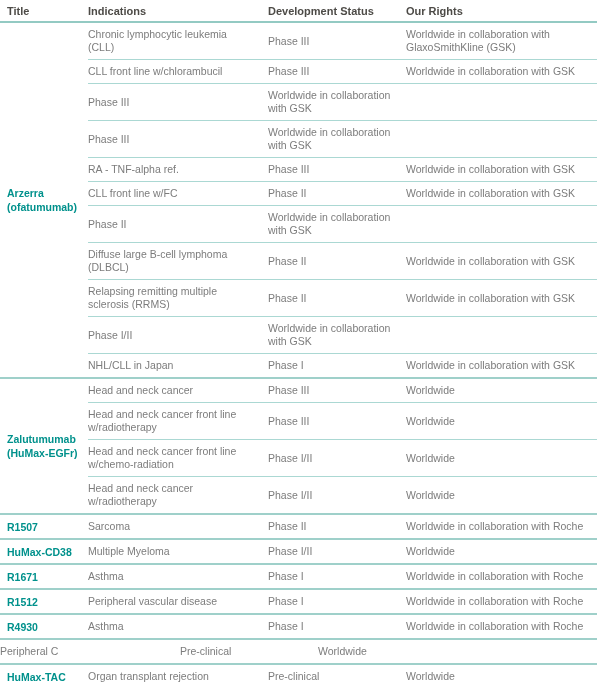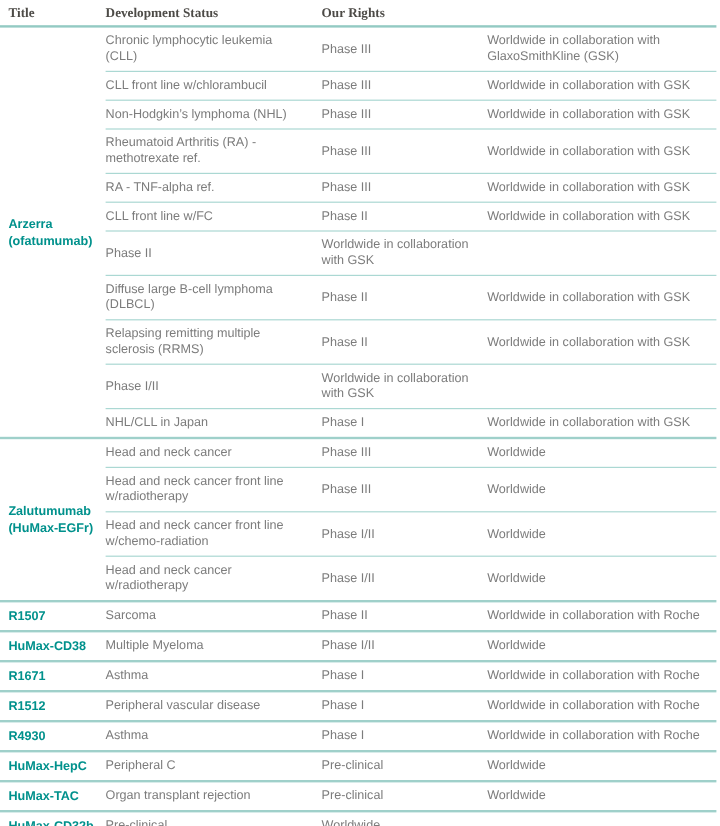--- a/index.html
+++ b/index.html
@@ -22,21 +22,21 @@
   .header-row {
     display: grid;
     grid-template-columns: 88px 180px 138px 1fr;
     padding: 4px 0 3px 0;
     border-bottom: 2px solid #93cac3;
     font-weight: bold;
     font-size: 11px;
     color: #4d4b47;
     line-height: 14px;
   }
-  .header-cell { padding-right: 16px; font-family: Liberation Serif, serif; }
+  .header-cell { padding-right: 16px; }
   .header-cell.first { padding-left: 7px; }
 
   
   .group {
     display: flex;
     border-bottom: 2px solid #9fd0ca;
   }
   .group-title {
     flex: 0 0 88px;
     width: 88px;
@@ -64,20 +64,21 @@
     white-space: pre-line;
     padding-right: 6px;
   }
 </style>
 </head>
 <body>
 
 <div class="pipeline-table">
   <div class="header-row">
     <div class="header-cell first">Title</div>
+    <div class="header-cell">Indications</div>
     <div class="header-cell">Development Status</div>
     <div class="header-cell">Our Rights</div>
   </div>
   <div id="groups-container">
       <div class="group">
         <div class="group-title">Arzerra
 (ofatumumab)</div>
         <div class="rows">
           <div class="row">
             <div class="cell">Chronic lymphocytic leukemia
@@ -85,27 +86,24 @@
             <div class="cell">Phase III</div>
             <div class="cell">Worldwide in collaboration with
 GlaxoSmithKline (GSK)</div>
           </div>
           <div class="row">
             <div class="cell">CLL front line w/chlorambucil</div>
             <div class="cell">Phase III</div>
             <div class="cell">Worldwide in collaboration with GSK</div>
           </div>
           <div class="row">
-            <div class="cell">Non-Hodgkin’s lymphoma (NHL)</div>
-            <div class="cell">Phase III</div>
-            <div class="cell">Worldwide in collaboration with GSK</div>
-          </div>
-          <div class="row">
-            <div class="cell">Rheumatoid Arthritis (RA) -
-methotrexate ref.</div>
+            <div class="cell">Phase III</div>
+            <div class="cell">Worldwide in collaboration with GSK</div>
+          </div>
+          <div class="row">
             <div class="cell">Phase III</div>
             <div class="cell">Worldwide in collaboration with GSK</div>
           </div>
           <div class="row">
             <div class="cell">RA - TNF-alpha ref.</div>
             <div class="cell">Phase III</div>
             <div class="cell">Worldwide in collaboration with GSK</div>
           </div>
           <div class="row">
             <div class="cell">CLL front line w/FC</div>
@@ -212,21 +210,20 @@
         <div class="group-title">R4930</div>
         <div class="rows">
           <div class="row">
             <div class="cell">Asthma</div>
             <div class="cell">Phase I</div>
             <div class="cell">Worldwide in collaboration with Roche</div>
           </div>
         </div>
       </div>
       <div class="group">
-        <div class="group-title">HuMax-HepC</div>
         <div class="rows">
           <div class="row">
             <div class="cell">Peripheral C</div>
             <div class="cell">Pre-clinical</div>
             <div class="cell">Worldwide</div>
           </div>
         </div>
       </div>
       <div class="group">
         <div class="group-title">HuMax-TAC</div>

